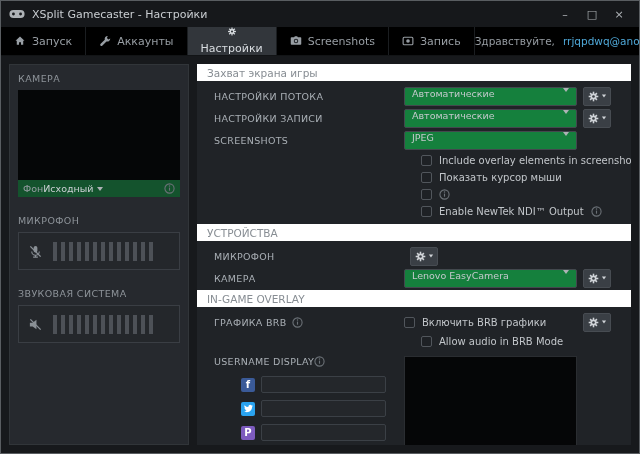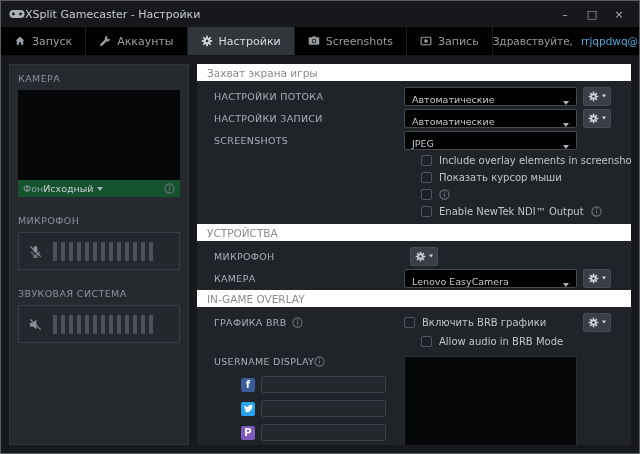--- a/index.html
+++ b/index.html
@@ -1,30 +1,30 @@
 <!DOCTYPE html>
 <html><head>
 <meta charset="utf-8">
 <style>
   * { margin:0; padding:0; box-sizing:border-box; }
   html,body { background:#0c0d0f; }
   body { width:640px; height:454px; font-family:"DejaVu Sans","Liberation Sans",sans-serif; overflow:hidden; }
   .window { width:640px; height:454px; background:#1d2024; border:1px solid #595d61; display:flex; flex-direction:column; }
 
   
-  .titlebar { height:26px; background:#16181b; display:flex; align-items:center; padding:0 8px; flex:0 0 26px; }
+  .titlebar { height:26px; background:#16181b; display:flex; align-items:center; padding:0 8px; gap:7px; flex:0 0 26px; }
   .tb-title { color:#c9cdd1; font-size:11px; }
   .win-controls { margin-left:auto; display:flex; gap:3px; }
   .win-btn { width:24px; height:18px; display:flex; align-items:center; justify-content:center; color:#aeb2b6; font-size:11px; cursor:default; }
 
   
   .tabbar { height:29px; background:#000000; display:flex; align-items:stretch; border-bottom:1px solid #121416; flex:0 0 29px; }
   .tab { display:flex; align-items:center; gap:6px; padding:0 13px; color:#989ea4; font-size:11px; border-right:1px solid #1b1e21; }
   .tab svg { width:12px; height:12px; }
-  .tab.active { background:#32363b; color:#d9dde1; }
+  .tab.active { background:#32363b; color:#d9dde1;flex-direction:column; }
   .greeting { margin-left:auto; display:flex; align-items:center; gap:8px; padding-right:8px; font-size:10.5px; color:#969ca2; white-space:nowrap; overflow:hidden; }
   .greeting .email { color:#4fa8d8; }
 
   
   .content { flex:1; display:flex; background:#17191c; padding:8px; gap:8px; overflow:hidden; }
 
   
   .sidebar { width:180px; flex:0 0 180px; background:#26292e; border:1px solid #313539; padding:8px; overflow:hidden; }
   .sb-label { font-size:9.5px; letter-spacing:.4px; color:#8d9399; margin-bottom:6px; }
   .sb-label.mt { margin-top:18px; }
@@ -35,21 +35,21 @@
   .caret { width:0; height:0; border-left:3.5px solid transparent; border-right:3.5px solid transparent; border-top:4px solid #aeb2b6; display:inline-block; }
   .cam-strip .info { margin-left:auto; display:flex; }
   .level-box { width:100%; height:38px; border:1px solid #3a3e44; background:#24272b; display:flex; align-items:center; padding:0 9px; gap:10px; }
   .bars { width:104px; height:19px; background:repeating-linear-gradient(90deg,#4d5157 0 4px,transparent 4px 8px); }
 
   
   .main { flex:1; display:flex; flex-direction:column; background:#202327; overflow:hidden; }
   .section-bar { height:17px; background:#ffffff; display:flex; align-items:center; padding:0 10px; font-size:10.5px; color:#878d93; margin-bottom:5px; flex:0 0 17px; }
   .row { display:flex; align-items:center; padding:0 20px 0 17px; height:20px; margin-bottom:2px; flex:0 0 20px; }
   .row .label { width:190px; flex:0 0 190px; font-size:9.5px; letter-spacing:.3px; color:#a9afb5; display:flex; align-items:center; gap:5px; }
-  .dropdown { flex:1; height:19px; background:#000000; border:1px solid #43484e; border-radius:2px; display:flex; align-items:flex-end; padding:0 7px; }
+  .dropdown { flex:1; height:19px; background:#15803d; border:1px solid #43484e; border-radius:2px; display:flex; align-items:flex-start; padding:0 7px; }
   .dd-value { font-size:9.5px; color:#c5c9cd; flex:1; }
   .gear-btn { width:28px; height:19px; margin-left:6px; background:#3a3f45; border:1px solid #474c52; border-radius:2px; display:flex; align-items:center; justify-content:center; gap:2px; color:#d0d4d8; }
   .gear-btn svg { width:11px; height:11px; }
   .gear-btn .caret { border-top-color:#d0d4d8; transform:scale(.7); }
   .gear-spacer { width:28px; margin-left:6px; flex:0 0 28px; }
   .check-row { display:flex; align-items:center; gap:7px; padding-left:224px; height:16px; margin-bottom:1px; flex:0 0 16px; }
   .checkbox { width:11px; height:11px; background:#1e2125; border:1px solid #51565c; border-radius:2px; flex:0 0 11px; }
   .check-label { font-size:10px; color:#c2c6ca; white-space:nowrap; }
   .spacer4 { height:4px; flex:0 0 4px; }
   .spacer6 { height:6px; flex:0 0 6px; }

